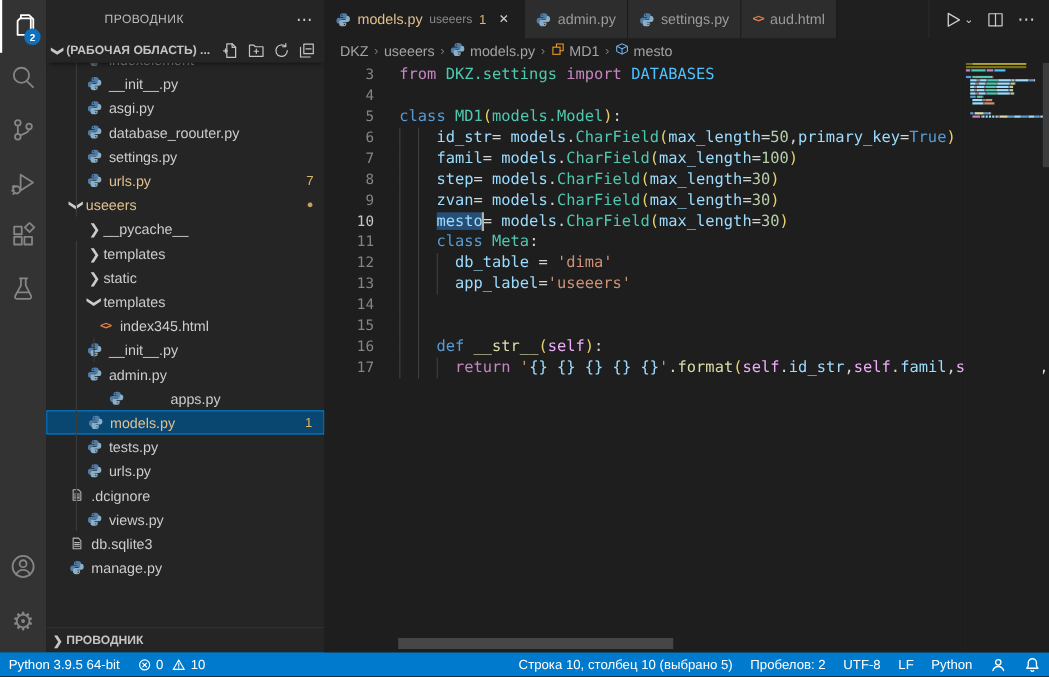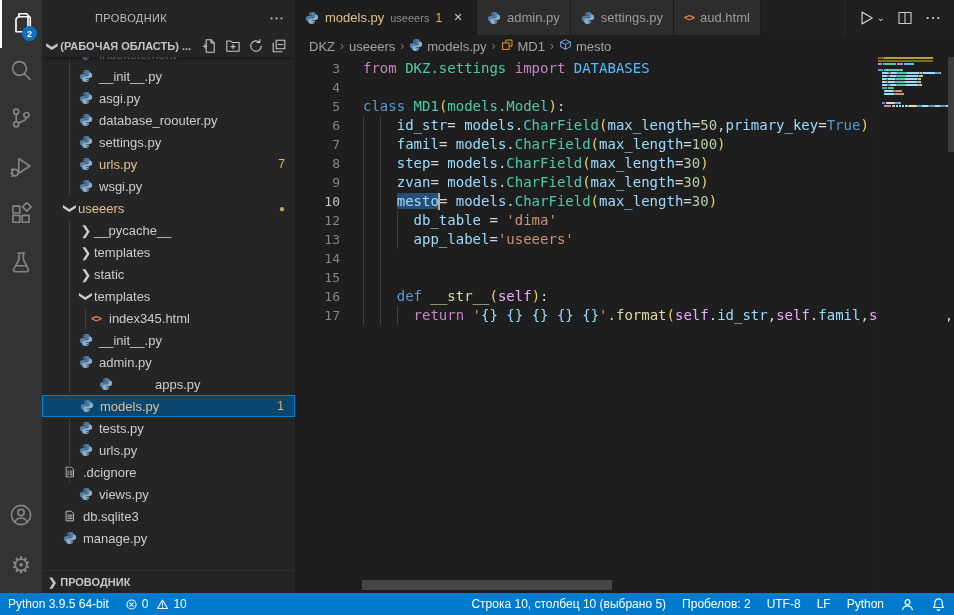--- a/index.html
+++ b/index.html
@@ -219,29 +219,20 @@
           <div class="row modified" style="padding-left: 36px;">
             <span class="icon">
               <svg width="14" height="14" viewBox="0 0 16 16">
                 <path fill="#4e7ca6" d="M7.9 1.2c-2 0-3.1.9-3.1 2.4v1.6h3.3v.6H3.4C1.9 5.8 1 7 1 8.9c0 1.9.9 3 2.4 3h1.3V10c0-1.3 1.1-2.3 2.4-2.3h3.2c1.1 0 1.9-.9 1.9-2V3.6c0-1.5-1.3-2.4-3-2.4zM6.7 2.5a.66.66 0 1 1 0 1.33.66.66 0 0 1 0-1.33z"></path>
                 <path fill="#8aaec6" d="M8.1 14.8c2 0 3.1-.9 3.1-2.4v-1.6H7.9v-.6h4.7c1.5 0 2.4-1.2 2.4-3.1 0-1.9-.9-3-2.4-3h-1.3V6c0 1.3-1.1 2.3-2.4 2.3H5.7c-1.1 0-1.9.9-1.9 2v2.1c0 1.5 1.3 2.4 3 2.4zm1.2-1.3a.66.66 0 1 1 0-1.33.66.66 0 0 1 0 1.33z"></path>
               </svg>
             </span>
             <span class="lbl">urls.py</span>
             <span class="badge">7</span>
           </div>
-          <div class="row" style="padding-left: 36px;">
-            <span class="icon">
-              <svg width="14" height="14" viewBox="0 0 16 16">
-                <path fill="#4e7ca6" d="M7.9 1.2c-2 0-3.1.9-3.1 2.4v1.6h3.3v.6H3.4C1.9 5.8 1 7 1 8.9c0 1.9.9 3 2.4 3h1.3V10c0-1.3 1.1-2.3 2.4-2.3h3.2c1.1 0 1.9-.9 1.9-2V3.6c0-1.5-1.3-2.4-3-2.4zM6.7 2.5a.66.66 0 1 1 0 1.33.66.66 0 0 1 0-1.33z"></path>
-                <path fill="#8aaec6" d="M8.1 14.8c2 0 3.1-.9 3.1-2.4v-1.6H7.9v-.6h4.7c1.5 0 2.4-1.2 2.4-3.1 0-1.9-.9-3-2.4-3h-1.3V6c0 1.3-1.1 2.3-2.4 2.3H5.7c-1.1 0-1.9.9-1.9 2v2.1c0 1.5 1.3 2.4 3 2.4zm1.2-1.3a.66.66 0 1 1 0-1.33.66.66 0 0 1 0 1.33z"></path>
-              </svg>
-            </span>
-            <span class="lbl">wsgi.py</span>
-          </div>
           <div class="row modified" style="padding-left: 20px;">
             <span class="twist" style="display: inline-block; transform: rotate(90deg);">❯</span>
             <span class="lbl">useeers</span>
             <span class="gdot">●</span>
           </div>
           <div class="row" style="padding-left: 36px;">
             <span class="twist" style="display: inline-block;">❯</span>
             <span class="lbl">__pycache__</span>
           </div>
           <div class="row" style="padding-left: 36px;">
@@ -452,20 +443,21 @@
       <div class="editor" id="editor">
         <div class="code-lines" id="codelines">
             <div class="cline"><span class="gut">3</span><span class="ctext"><span class="tok-kc">from</span><span class="tok-tx"> </span><span class="tok-ty">DKZ.settings</span><span class="tok-tx"> </span><span class="tok-kc">import</span><span class="tok-tx"> </span><span class="tok-cn">DATABASES</span></span></div>
             <div class="cline"><span class="gut">4</span><span class="ctext"></span></div>
             <div class="cline"><span class="gut">5</span><span class="ctext"><span class="tok-kw">class</span><span class="tok-tx"> </span><span class="tok-ty">MD1</span><span class="tok-pa">(</span><span class="tok-ty">models.Model</span><span class="tok-pa">)</span><span class="tok-tx">:</span></span></div>
             <div class="cline"><span class="gut">6</span><span class="guide" style="left: 68px;"></span><span class="guide" style="left: 84.86px;"></span><span class="ctext"><span class="tok-tx">    </span><span class="tok-vr">id_str</span><span class="tok-tx">= </span><span class="tok-vr">models</span><span class="tok-tx">.</span><span class="tok-ty">CharField</span><span class="tok-pa">(</span><span class="tok-vr">max_length</span><span class="tok-tx">=</span><span class="tok-nm">50</span><span class="tok-tx">,</span><span class="tok-vr">primary_key</span><span class="tok-tx">=</span><span class="tok-kw">True</span><span class="tok-pa">)</span></span></div>
             <div class="cline"><span class="gut">7</span><span class="guide" style="left: 68px;"></span><span class="guide" style="left: 84.86px;"></span><span class="ctext"><span class="tok-tx">    </span><span class="tok-vr">famil</span><span class="tok-tx">= </span><span class="tok-vr">models</span><span class="tok-tx">.</span><span class="tok-ty">CharField</span><span class="tok-pa">(</span><span class="tok-vr">max_length</span><span class="tok-tx">=</span><span class="tok-nm">100</span><span class="tok-pa">)</span></span></div>
             <div class="cline"><span class="gut">8</span><span class="guide" style="left: 68px;"></span><span class="guide" style="left: 84.86px;"></span><span class="ctext"><span class="tok-tx">    </span><span class="tok-vr">step</span><span class="tok-tx">= </span><span class="tok-vr">models</span><span class="tok-tx">.</span><span class="tok-ty">CharField</span><span class="tok-pa">(</span><span class="tok-vr">max_length</span><span class="tok-tx">=</span><span class="tok-nm">30</span><span class="tok-pa">)</span></span></div>
             <div class="cline"><span class="gut">9</span><span class="guide" style="left: 68px;"></span><span class="guide" style="left: 84.86px;"></span><span class="ctext"><span class="tok-tx">    </span><span class="tok-vr">zvan</span><span class="tok-tx">= </span><span class="tok-vr">models</span><span class="tok-tx">.</span><span class="tok-ty">CharField</span><span class="tok-pa">(</span><span class="tok-vr">max_length</span><span class="tok-tx">=</span><span class="tok-nm">30</span><span class="tok-pa">)</span></span></div>
             <div class="cline"><span class="gut cur">10</span><span class="guide" style="left: 68px;"></span><span class="guide" style="left: 84.86px;"></span><span class="ctext"><span class="tok-tx">    </span><span class="tok-vr sel">mesto</span><span class="caret-w"><i></i></span><span class="tok-tx">= </span><span class="tok-vr">models</span><span class="tok-tx">.</span><span class="tok-ty">CharField</span><span class="tok-pa">(</span><span class="tok-vr">max_length</span><span class="tok-tx">=</span><span class="tok-nm">30</span><span class="tok-pa">)</span></span></div>
+            <div class="cline"><span class="gut">11</span><span class="guide" style="left: 68px;"></span><span class="guide" style="left: 84.86px;"></span><span class="ctext"><span class="tok-tx">    </span><span class="tok-kw">class</span><span class="tok-tx"> </span><span class="tok-ty">Meta</span><span class="tok-tx">:</span></span></div>
             <div class="cline"><span class="gut">12</span><span class="guide" style="left: 68px;"></span><span class="guide" style="left: 84.86px;"></span><span class="guide" style="left: 101.72px;"></span><span class="ctext"><span class="tok-tx">      </span><span class="tok-vr">db_table</span><span class="tok-tx"> = </span><span class="tok-st">'dima'</span></span></div>
             <div class="cline"><span class="gut">13</span><span class="guide" style="left: 68px;"></span><span class="guide" style="left: 84.86px;"></span><span class="guide" style="left: 101.72px;"></span><span class="ctext"><span class="tok-tx">      </span><span class="tok-vr">app_label</span><span class="tok-tx">=</span><span class="tok-st">'useeers'</span></span></div>
             <div class="cline"><span class="gut">14</span><span class="guide" style="left: 68px;"></span><span class="guide" style="left: 84.86px;"></span><span class="ctext"></span></div>
             <div class="cline"><span class="gut">15</span><span class="guide" style="left: 68px;"></span><span class="guide" style="left: 84.86px;"></span><span class="ctext"></span></div>
             <div class="cline"><span class="gut">16</span><span class="guide" style="left: 68px;"></span><span class="guide" style="left: 84.86px;"></span><span class="ctext"><span class="tok-tx">    </span><span class="tok-kw">def</span><span class="tok-tx"> </span><span class="tok-fn">__str__</span><span class="tok-pa">(</span><span class="tok-sf">self</span><span class="tok-pa">)</span><span class="tok-tx">:</span></span></div>
             <div class="cline"><span class="gut">17</span><span class="guide" style="left: 68px;"></span><span class="guide" style="left: 84.86px;"></span><span class="guide" style="left: 101.72px;"></span><span class="ctext"><span class="tok-tx">      </span><span class="tok-kc">return</span><span class="tok-tx"> </span><span class="tok-st">'</span><span class="tok-fm">{}</span><span class="tok-st"> </span><span class="tok-fm">{}</span><span class="tok-st"> </span><span class="tok-fm">{}</span><span class="tok-st"> </span><span class="tok-fm">{}</span><span class="tok-st"> </span><span class="tok-fm">{}</span><span class="tok-st">'</span><span class="tok-tx">.</span><span class="tok-fn">format</span><span class="tok-pa">(</span><span class="tok-sf">self</span><span class="tok-tx">.</span><span class="tok-vr">id_str</span><span class="tok-tx">,</span><span class="tok-sf">self</span><span class="tok-tx">.</span><span class="tok-vr">famil</span><span class="tok-tx">,</span><span class="tok-sf">self</span><span class="tok-tx">.</span><span class="tok-vr">step</span><span class="tok-tx">,</span><span class="tok-sf">self</span></span></div>
           </div>
         <div class="minimap" id="minimap">
             <div class="mm-line"><span style="width: 6.3px; background: rgb(118, 112, 31);"></span><span style="width: 48.3px; background: rgb(179, 164, 43);"></span></div>
             <div class="mm-line"><span style="width: 54.6px; background: rgb(118, 112, 31);"></span></div>

